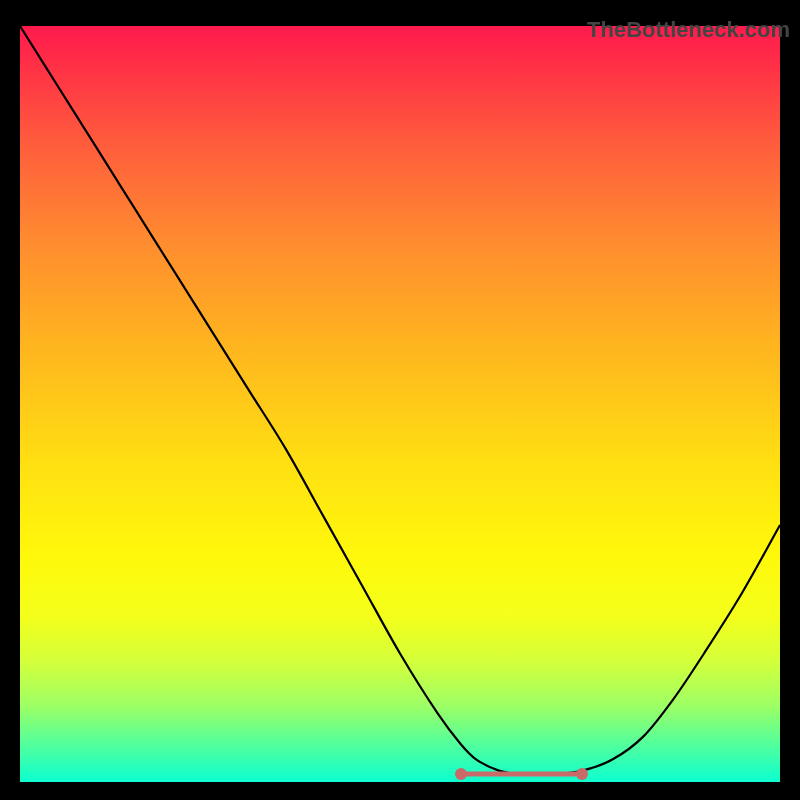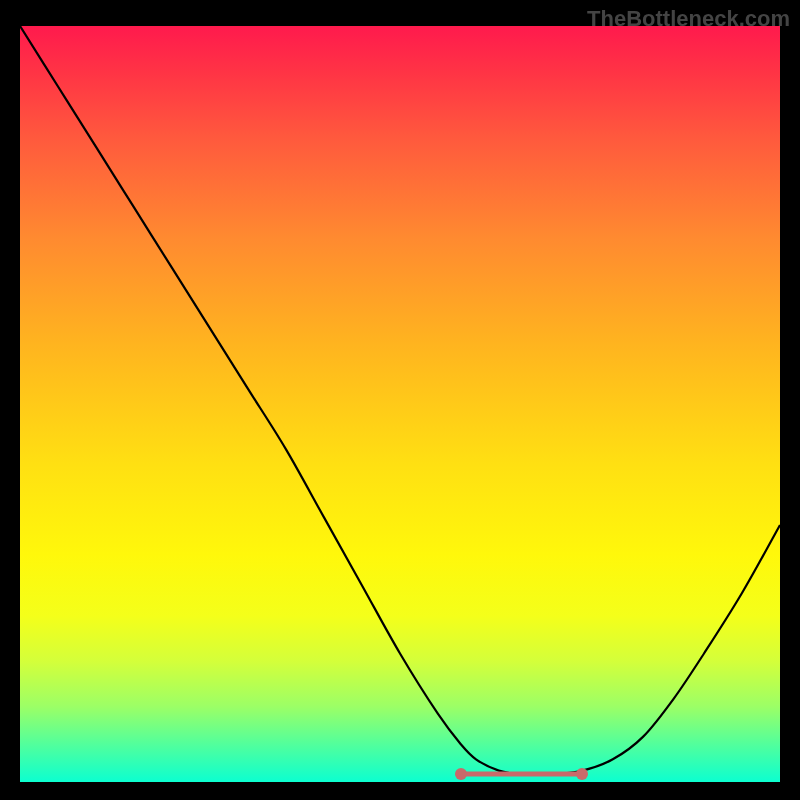--- a/index.html
+++ b/index.html
@@ -6,21 +6,21 @@
   body {
     width: 800px;
     height: 800px;
     background: #000;
     position: relative;
     overflow: hidden;
     font-family: Arial, sans-serif;
   }
   .watermark {
     position: absolute;
-    top: 6px;
+    top: 17px;
     right: 10px;
     color: #444;
     font-size: 22px;
     font-weight: bold;
     z-index: 10;
   }
   .plot-area {
     position: absolute;
     left: 20px;
     top: 26px;

